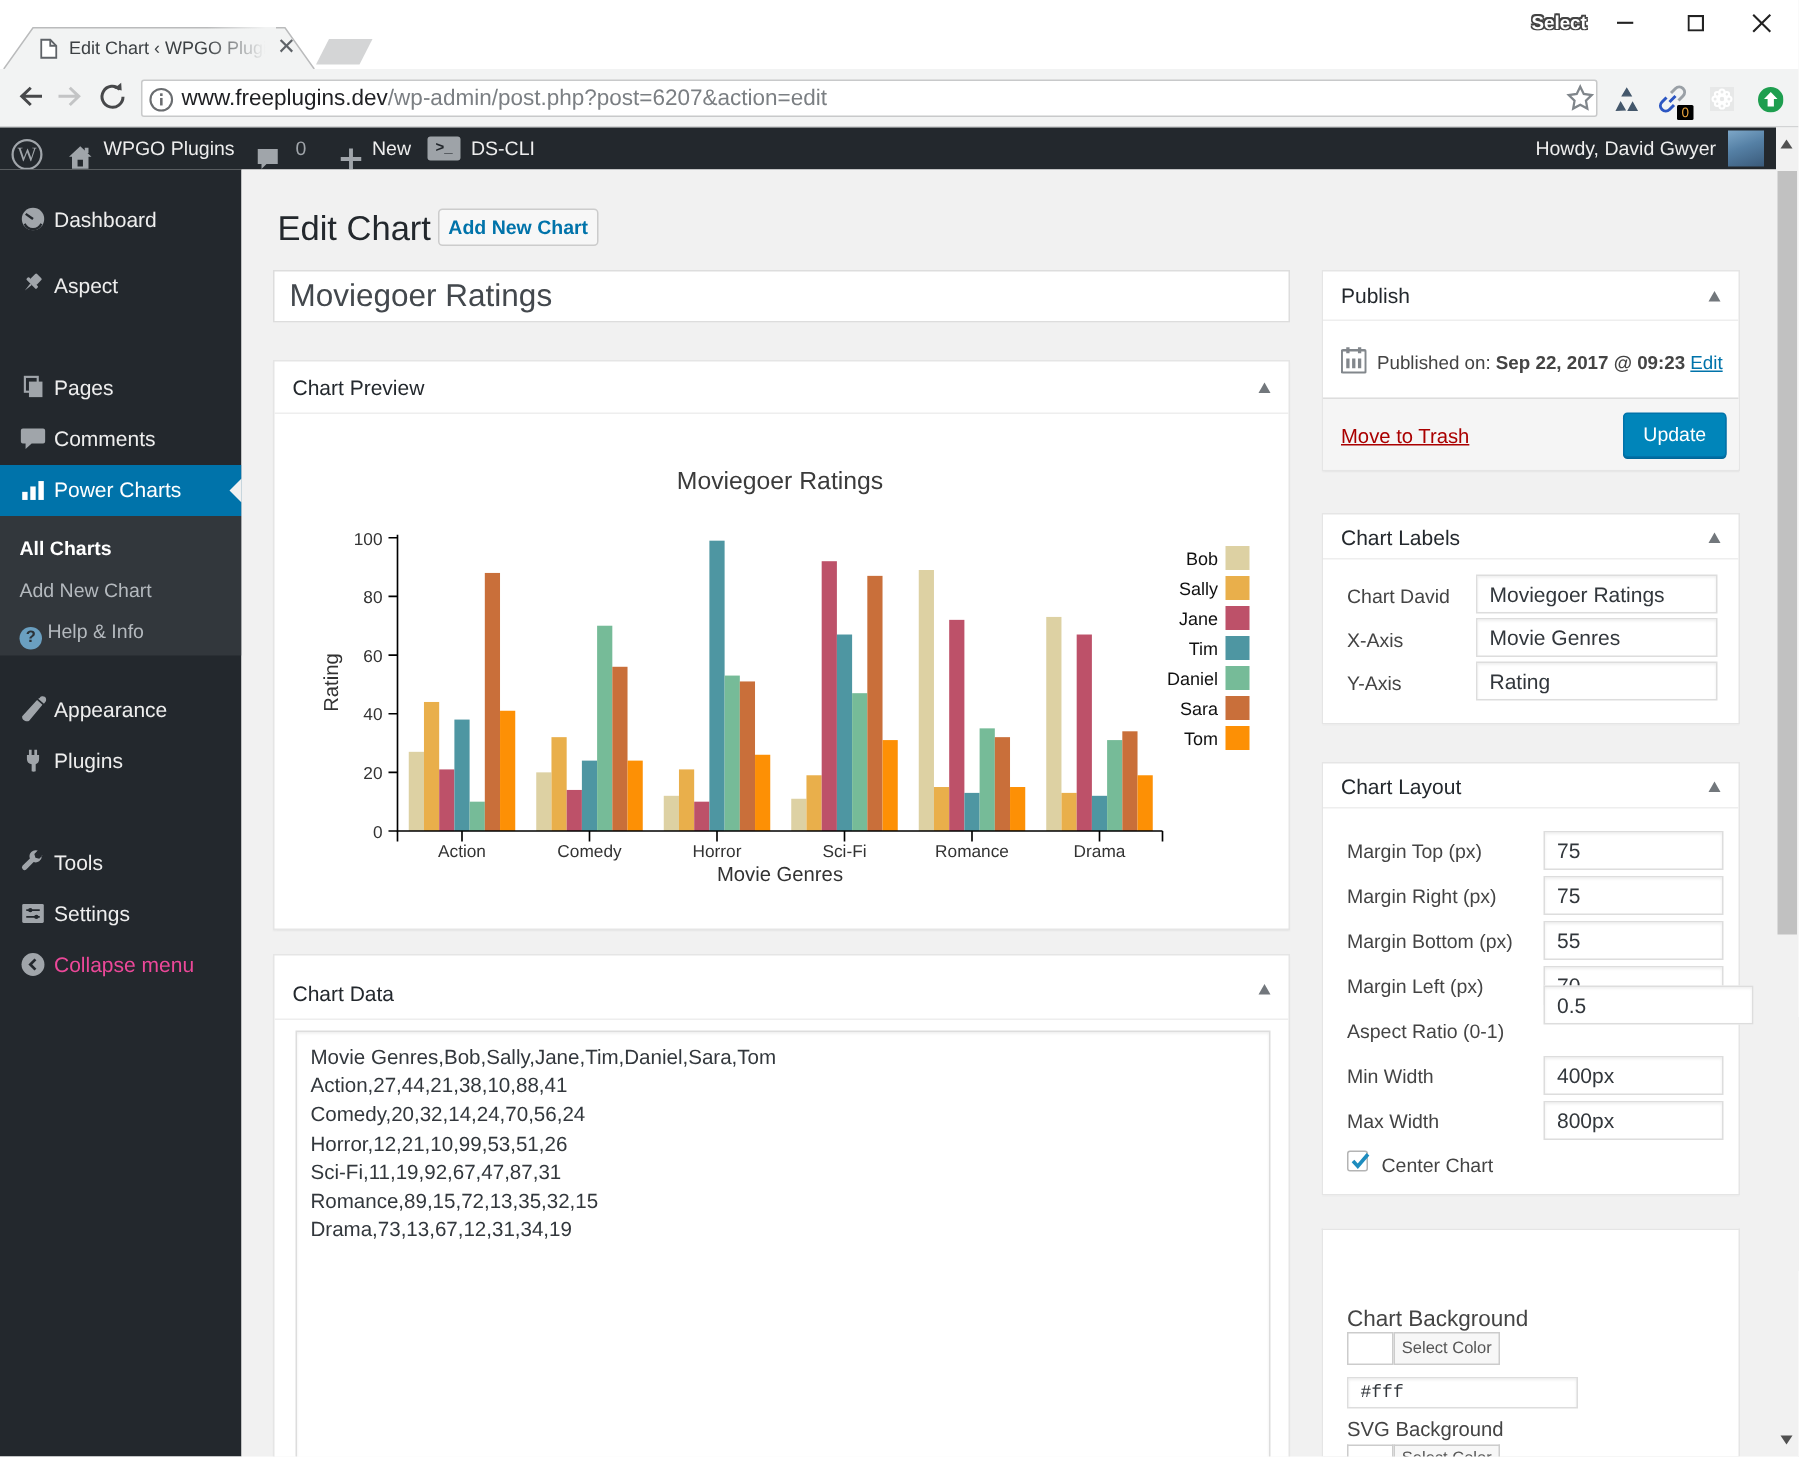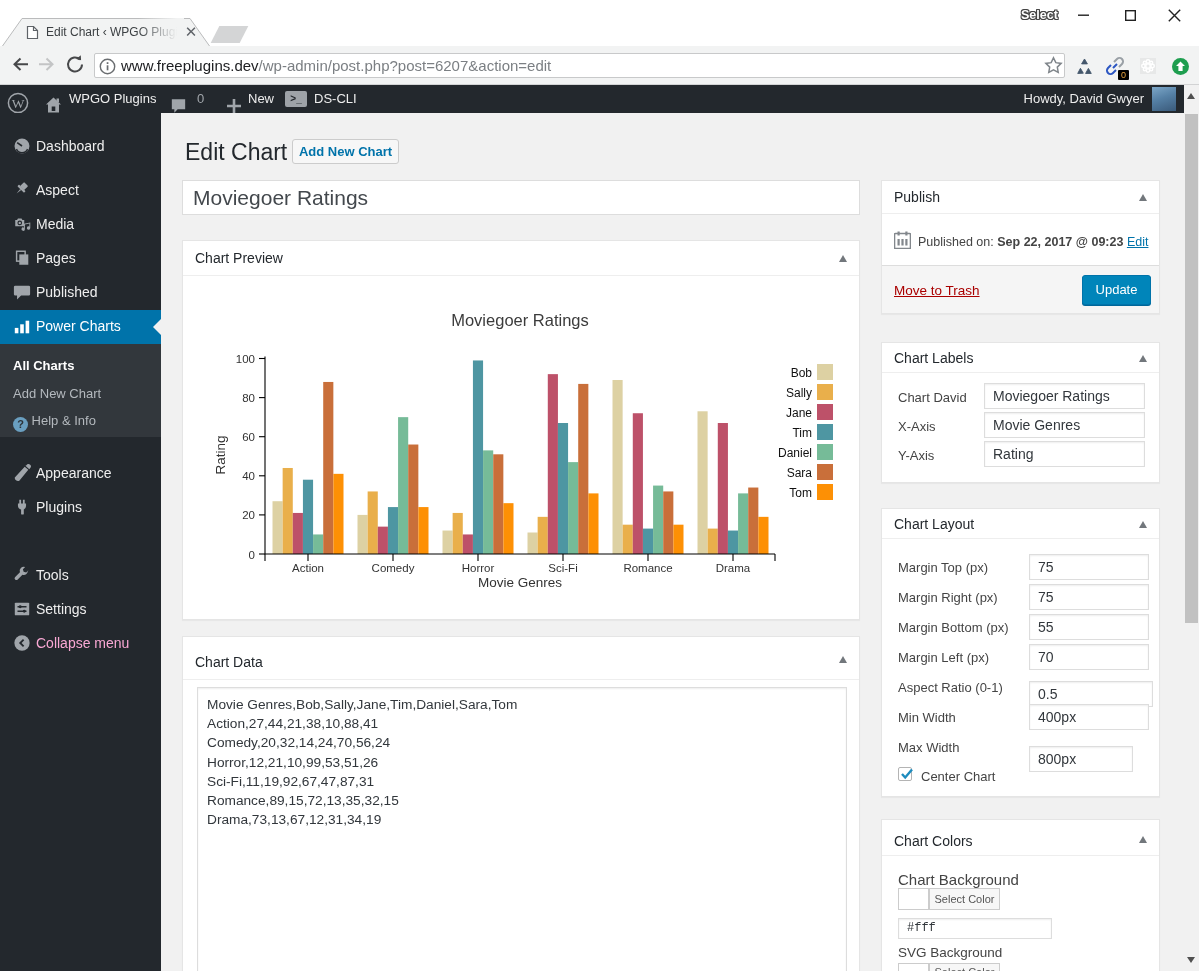--- a/index.html
+++ b/index.html
@@ -167,41 +167,32 @@
     <div class="mi" style="top:60px">
         <svg width="18" height="18" viewBox="0 0 20 20">
           <g fill="#a0a5aa" transform="rotate(45 10 8)">
             <rect x="6.8" y="1.5" width="6.4" height="6.5" rx="1"></rect>
             <rect x="4.8" y="7.5" width="10.4" height="2.6" rx="0.8"></rect>
             <path d="M9.2 10.1 h1.6 L10 16.5z"></path>
           </g>
         </svg>
         <span class="txt">Aspect</span>
       </div>
-    <div class="mi" style="top:94px">
-        <svg width="18" height="18" viewBox="0 0 20 20">
-          <path fill="#a0a5aa" d="M2.5 5.5 h2 l1-1.5 h4 l1 1.5 h2 v7 h-10z"></path>
-          <circle cx="7.5" cy="8.8" r="2.6" fill="#23282d"></circle>
-          <circle cx="7.5" cy="8.8" r="1.3" fill="#a0a5aa"></circle>
-          <path d="M18.2 9.5 l-5 1 v5.2 a1.9 1.9 0 1 1 -1-1.65 V9.7 l7-1.4 v6.2 a1.9 1.9 0 1 1 -1-1.65z" fill="#a0a5aa"></path>
-        </svg>
-        <span class="txt">Media</span>
-      </div>
     <div class="mi" style="top:128px">
         <svg width="18" height="18" viewBox="0 0 20 20">
           <rect x="4" y="2.5" width="9.5" height="11" fill="none" stroke="#a0a5aa" stroke-width="1.6"></rect>
           <rect x="7" y="6" width="10" height="11.5" fill="#a0a5aa"></rect>
         </svg>
         <span class="txt">Pages</span>
       </div>
     <div class="mi" style="top:162px">
         <svg width="18" height="18" viewBox="0 0 20 20">
           <path fill="#a0a5aa" d="M2.5 3 h15 a1.5 1.5 0 0 1 1.5 1.5 v8 a1.5 1.5 0 0 1 -1.5 1.5 h-8.5 l-4.5 4.2 v-4.2 h-2 a1.5 1.5 0 0 1 -1.5-1.5 v-8 a1.5 1.5 0 0 1 1.5-1.5z"></path>
         </svg>
-        <span class="txt">Published</span>
+        <span class="txt">Comments</span>
       </div>
     <div id="pcitem">
         <svg style="position:absolute;left:13px;top:8px" width="18" height="18" viewBox="0 0 20 20">
           <rect x="2" y="11" width="4" height="6" fill="#fff"></rect>
           <rect x="8" y="7" width="4" height="10" fill="#fff"></rect>
           <rect x="14" y="3" width="4" height="14" fill="#fff"></rect>
         </svg>
         <span style="position:absolute;left:36px;top:8px">Power Charts</span>
         <div id="pcarrow"></div>
       </div>
@@ -229,21 +220,21 @@
       </div>
     <div class="mi" style="top:479px">
         <svg width="18" height="18" viewBox="0 0 20 20">
           <rect x="2" y="3" width="16" height="14" rx="1" fill="#a0a5aa"></rect>
           <path stroke="#23282d" stroke-width="1.4" d="M5 7.5 h10 M5 12.5 h10"></path>
           <circle cx="8" cy="7.5" r="1.6" fill="#23282d"></circle>
           <circle cx="12.5" cy="12.5" r="1.6" fill="#23282d"></circle>
         </svg>
         <span class="txt">Settings</span>
       </div>
-    <div class="mi" style="top:513px;color:#f9a8d4">
+    <div class="mi" style="top:513px;color:#ec4899">
         <svg width="18" height="18" viewBox="0 0 20 20">
           <circle cx="10" cy="10" r="8.5" fill="#a0a5aa"></circle>
           <path d="M11.8 6.2 L8 10 l3.8 3.8" stroke="#23282d" stroke-width="2" fill="none"></path>
         </svg>
         <span class="txt">Collapse menu</span>
       </div>
   </div>
 
   <div class="abs" id="content"></div>
   <h1 class="abs" style="left:185px;top:139px">Edit Chart</h1>
@@ -385,34 +376,33 @@
     <div class="pbh" style="height:30px;line-height:30px">Chart Layout<span class="toggle" style="top:12px"></span></div>
     <div class="lbl13" style="left:16px;top:51px">Margin Top (px)</div>
       <div class="inp" style="left:147px;top:45px;width:120px;height:26px;line-height:24px">75</div>
     <div class="lbl13" style="left:16px;top:81px">Margin Right (px)</div>
       <div class="inp" style="left:147px;top:75px;width:120px;height:26px;line-height:24px">75</div>
     <div class="lbl13" style="left:16px;top:111px">Margin Bottom (px)</div>
       <div class="inp" style="left:147px;top:105px;width:120px;height:26px;line-height:24px">55</div>
     <div class="lbl13" style="left:16px;top:141px">Margin Left (px)</div>
       <div class="inp" style="left:147px;top:135px;width:120px;height:26px;line-height:24px">70</div>
     <div class="lbl13" style="left:16px;top:171px">Aspect Ratio (0-1)</div>
-      <div class="inp" style="left:147px;top:172px;width:124px;height:26px;line-height:24px">0.5</div>
+      <div class="inp" style="left:147px;top:148px;width:140px;height:26px;line-height:24px">0.5</div>
     <div class="lbl13" style="left:16px;top:201px">Min Width</div>
       <div class="inp" style="left:147px;top:195px;width:120px;height:26px;line-height:24px">400px</div>
     <div class="lbl13" style="left:16px;top:231px">Max Width</div>
-      <div class="inp" style="left:147px;top:237px;width:104px;height:26px;line-height:24px">800px</div>
+      <div class="inp" style="left:147px;top:225px;width:120px;height:26px;line-height:24px">800px</div>
     <div style="position:absolute;left:16px;top:258px;width:14px;height:14px;background:#fff;border:1px solid #b4b4b4;border-radius:2px"></div>
     <svg style="position:absolute;left:18px;top:258px" width="14" height="14" viewBox="0 0 14 14">
         <path d="M2 7 l3.2 3.5 L12 2.5" stroke="#1e8cbe" stroke-width="2.4" fill="none"></path>
       </svg>
     <div class="lbl13" style="left:39px;top:260px">Center Chart</div>
   </div>
 
   <div class="postbox" style="left:881px;top:819px;width:279px;height:152px;border-bottom:none">
-    <div class="pbh" style="height:36px;line-height:42px">Chart Colors<span class="toggle" style="top:16px"></span></div>
     <div class="lbl13" style="left:16px;top:51px;font-size:15px">Chart Background</div>
     <div style="position:absolute;left:16px;top:68px;width:31px;height:22px;background:#fff;border:1px solid #ccc"></div>
     <div style="position:absolute;left:47px;top:68px;width:71px;height:22px;background:#f7f7f7;border:1px solid #ccc;font-size:11px;color:#555;text-align:center;line-height:20px">Select Color</div>
     <div class="inp" style="left:16px;top:98px;width:154px;height:21px;font-family:'Liberation Mono',monospace;font-size:12px;line-height:19px">#fff</div>
     <div class="lbl13" style="left:16px;top:125px;font-size:13.5px">SVG Background</div>
     <div style="position:absolute;left:16px;top:143px;width:31px;height:9px;background:#fff;border:1px solid #ccc;border-bottom:none"></div>
     <div style="position:absolute;left:47px;top:143px;width:71px;height:9px;background:#f7f7f7;border:1px solid #ccc;border-bottom:none;font-size:11px;color:#555;text-align:center;line-height:16px;overflow:hidden">Select Color</div>
   </div>
 
   <div class="abs" id="sbar">

